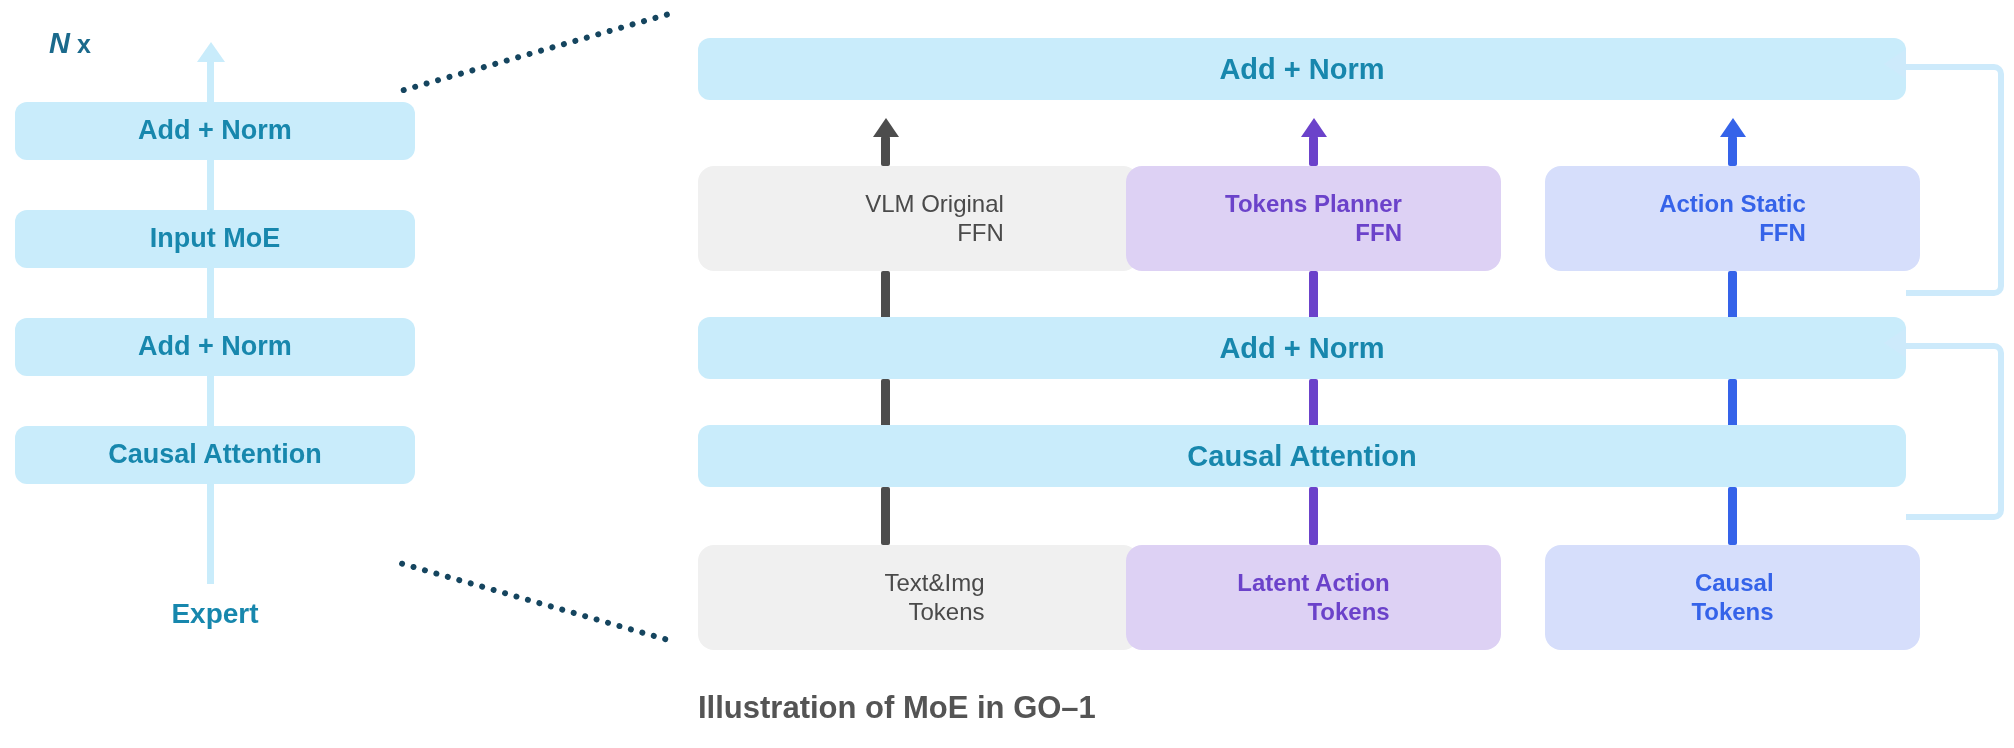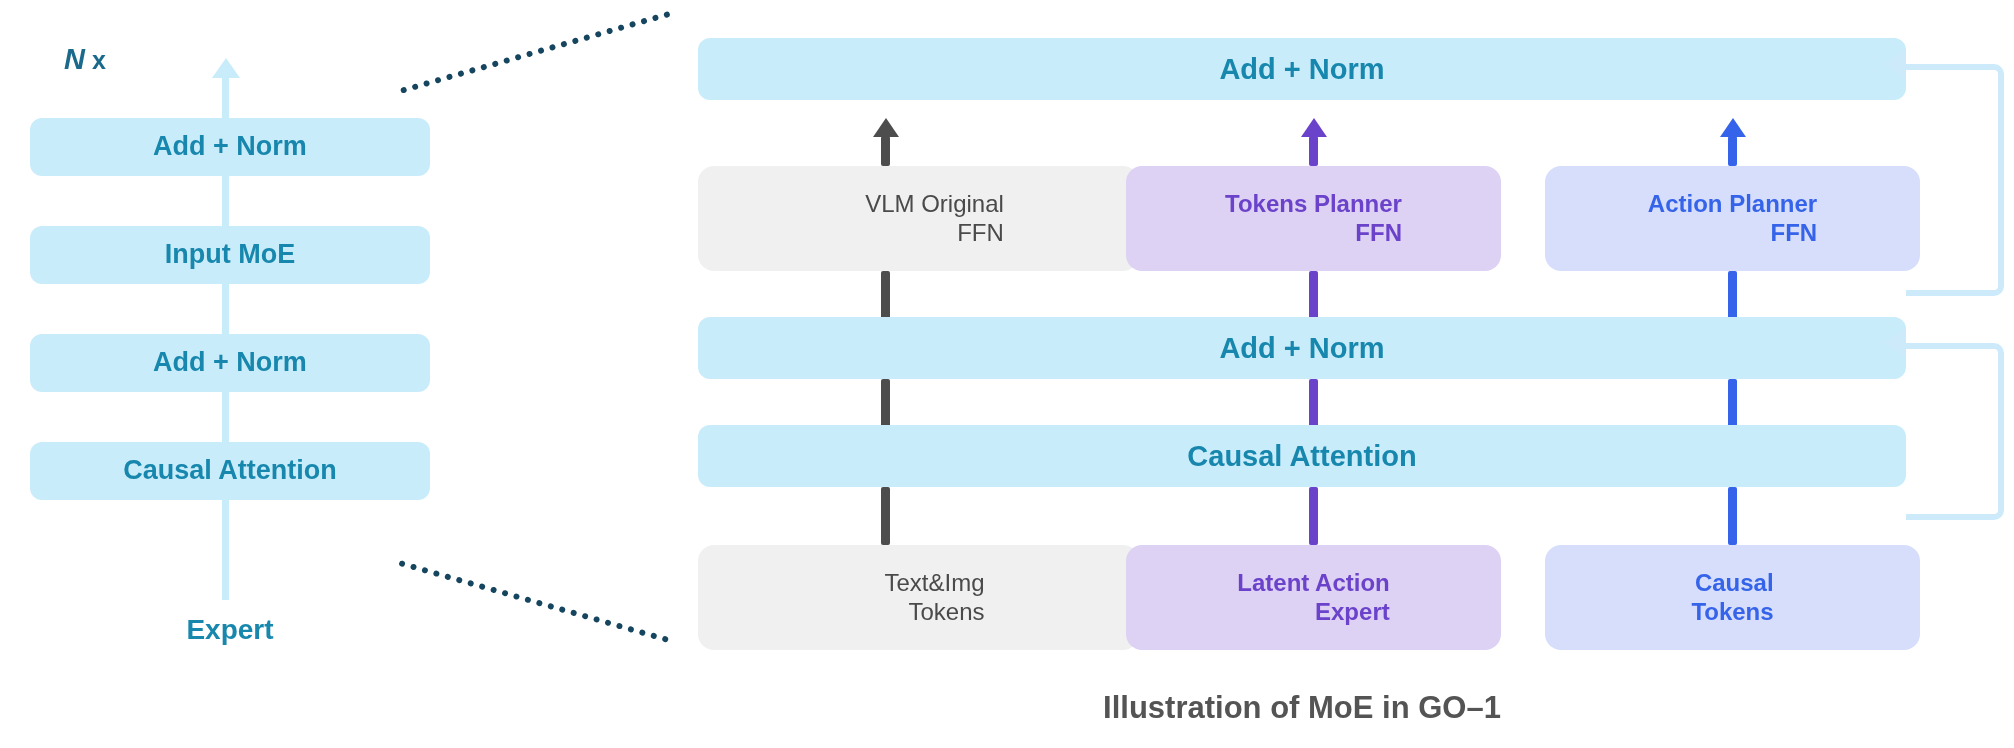--- a/index.html
+++ b/index.html
@@ -46,21 +46,21 @@
     color: #6b42ca;
     font-weight: bold;
   }
   .box.blue {
     background: #d6deFB;
     color: #3563e9;
     font-weight: bold;
   }
 
   
-  #left-panel { position: absolute; left: 16px; top: 0; width: 470px; height: 700px; margin-top: 16px; }
+  #left-panel { position: absolute; left: 1px; top: 0; width: 470px; height: 700px; }
 
   .lbox {
     left: 14px;
     width: 400px;
     height: 58px;
     font-size: 27px;
     border-radius: 12px;
   }
 
   .vline {
@@ -162,21 +162,21 @@
     border-bottom: 15px solid transparent;
     border-right: 22px solid #cdeafb;
   }
 
   
   #caption {
     position: absolute;
     left: 698px;
     top: 690px;
     width: 1208px;
-    text-align: center;
+    text-align: left;
     font-size: 31px;
     font-weight: bold;
     color: #545454;
   }
 </style>
 </head>
 <body>
 
 <div id="canvas">
 
@@ -213,21 +213,21 @@
     <div class="conn k-dark" style="left:881px;  top:136px; height:30px;"></div>
     <div class="arrowhead k-purple" style="left:1301px; top:118px;"></div>
     <div class="conn k-purple" style="left:1309px; top:136px; height:30px;"></div>
     <div class="arrowhead k-blue" style="left:1720px; top:118px;"></div>
     <div class="conn k-blue" style="left:1728px; top:136px; height:30px;"></div>
 
     <div class="box grey   col-box col-a" style="top:166px;">VLM Original
 FFN</div>
     <div class="box purple col-box col-b" style="top:166px;">Tokens Planner
 FFN</div>
-    <div class="box blue   col-box col-c" style="top:166px;">Action Planner
+    <div class="box blue   col-box col-c" style="top:166px;">Action Static
 FFN</div>
 
     <div class="conn k-dark" style="left:881px;  top:271px; height:63px;"></div>
     <div class="conn k-purple" style="left:1309px; top:271px; height:63px;"></div>
     <div class="conn k-blue" style="left:1728px; top:271px; height:63px;"></div>
 
     <div class="box cyan wide-row" style="top:317px;">Add + Norm</div>
 
     <div class="conn k-dark" style="left:881px;  top:379px; height:50px;"></div>
     <div class="conn k-purple" style="left:1309px; top:379px; height:50px;"></div>
@@ -235,21 +235,21 @@
 
     <div class="box cyan wide-row" style="top:425px;">Causal Attention</div>
 
     <div class="conn k-dark" style="left:881px;  top:487px; height:58px;"></div>
     <div class="conn k-purple" style="left:1309px; top:487px; height:58px;"></div>
     <div class="conn k-blue" style="left:1728px; top:487px; height:58px;"></div>
 
     <div class="box grey   col-box col-a" style="top:545px;">Text&amp;Img
 Tokens</div>
     <div class="box purple col-box col-b" style="top:545px;">Latent Action
-Expert</div>
+Tokens</div>
     <div class="box blue   col-box col-c" style="top:545px;">Causal
 Tokens</div>
 
     <div class="res" style="left:1906px; top:64px; width:98px; height:232px; border-radius:0 10px 10px 0;"></div>
     <div class="res-arrow" style="left:1884px; top:49px;"></div>
 
     <div class="res" style="left:1906px; top:343px; width:98px; height:177px; border-radius:0 10px 10px 0;"></div>
     <div class="res-arrow" style="left:1884px; top:328px;"></div>
   </div>
 

